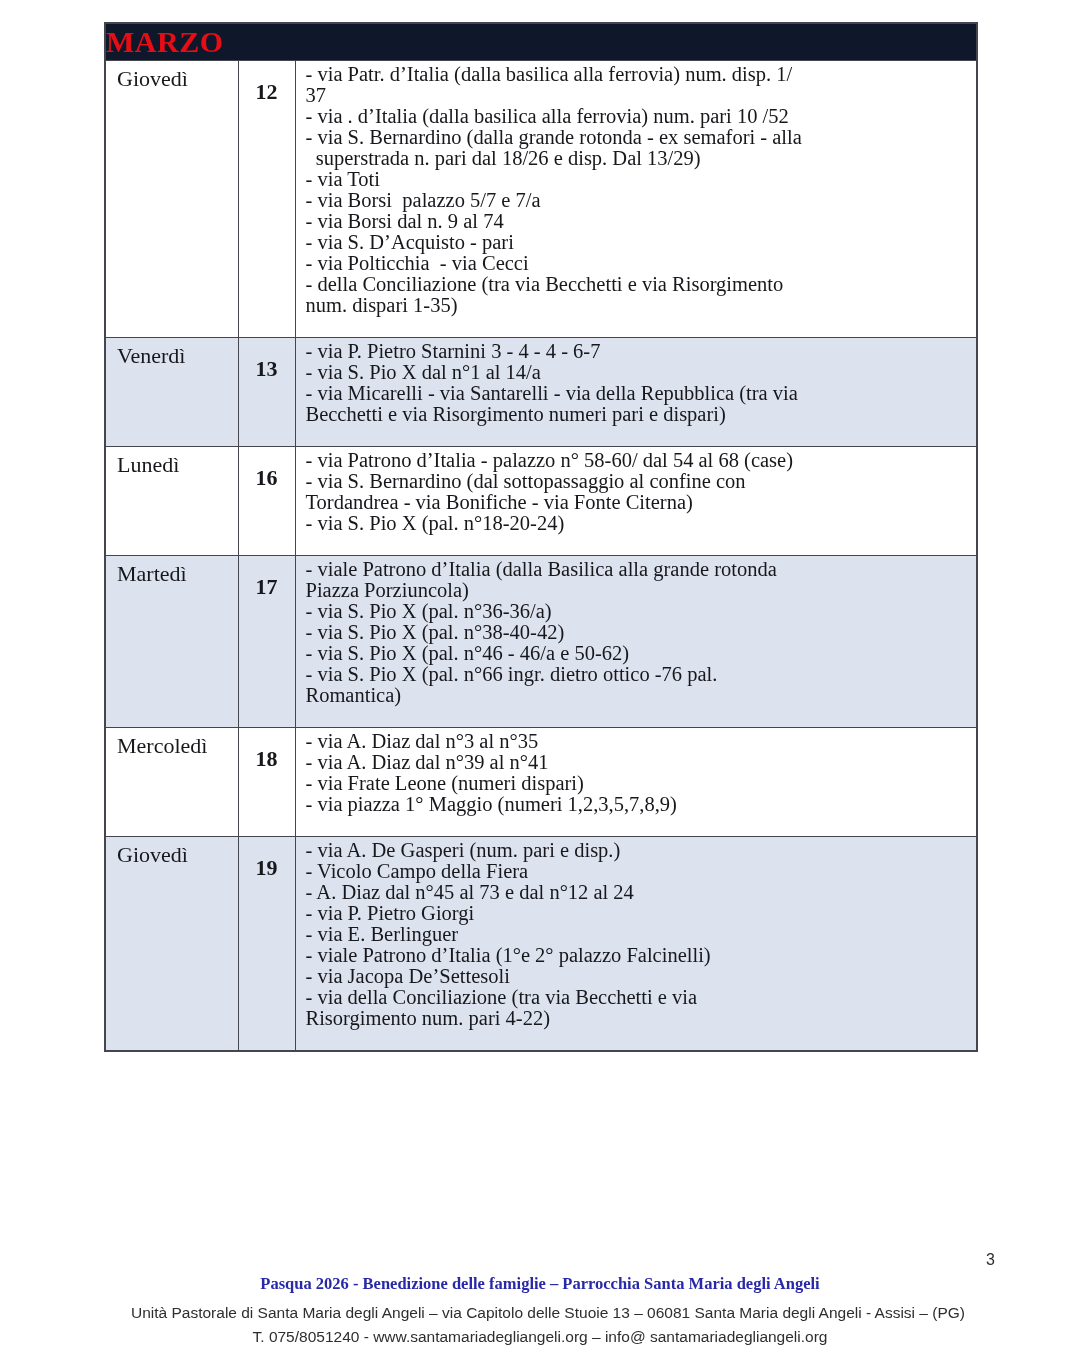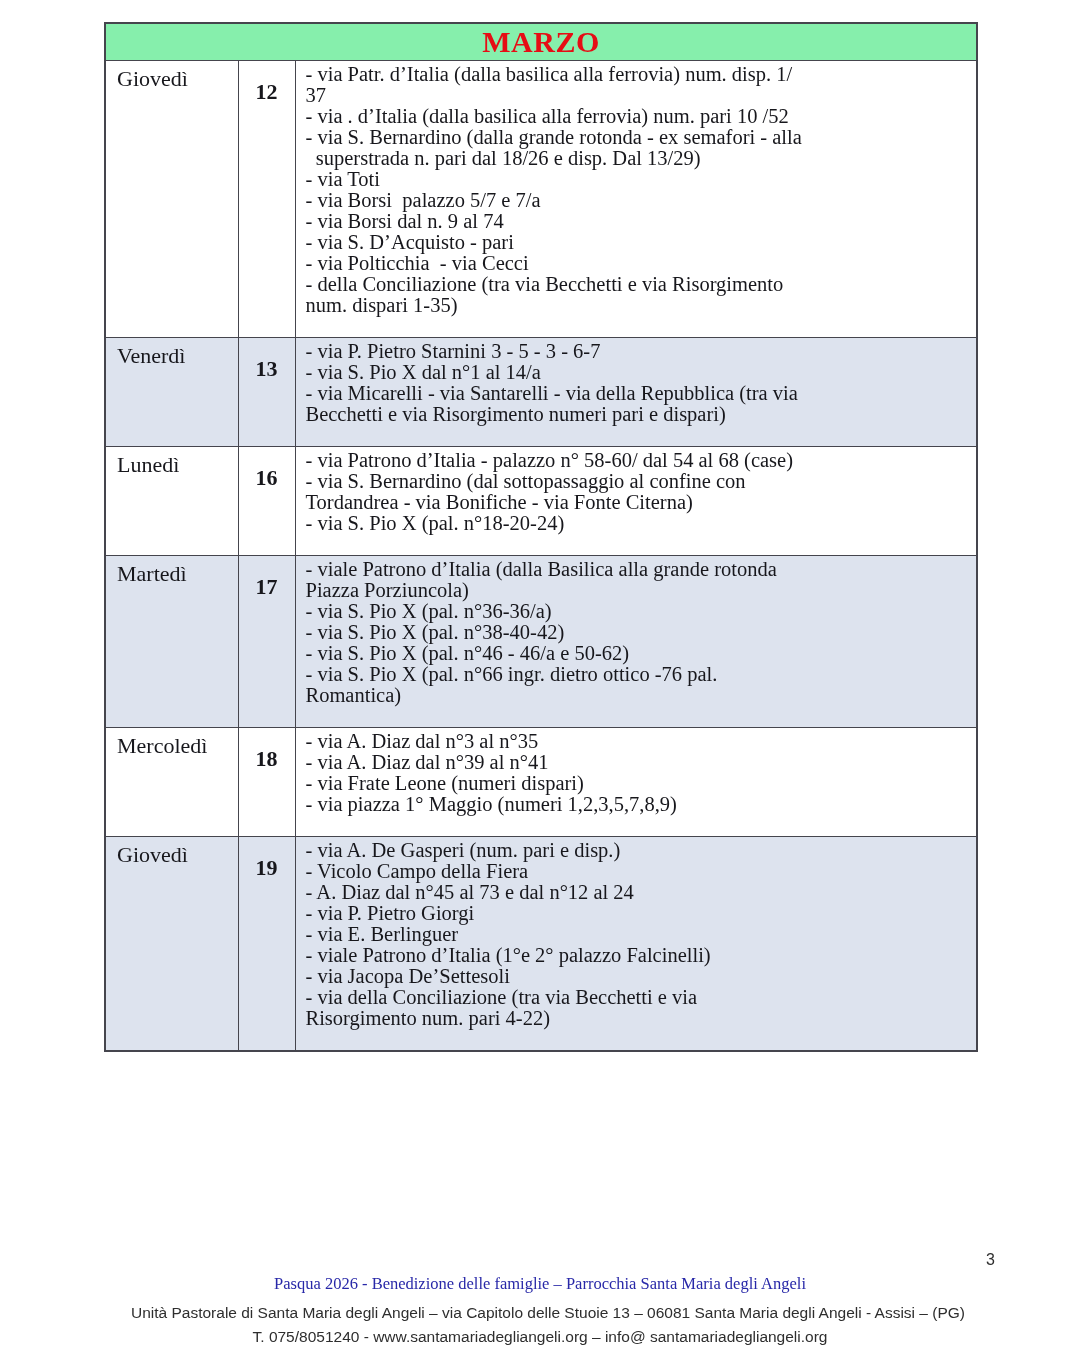--- a/index.html
+++ b/index.html
@@ -29,27 +29,26 @@
     border-collapse: collapse;
     table-layout: fixed;
     border: 2px solid var(--border);
   }
   table.schedule col.c-day    { width: 133px; }
   table.schedule col.c-date   { width: 57px;  }
   table.schedule col.c-street { width: 682px; }
   td, th { border: 1px solid var(--border); }
   .title-cell {
     height: 37px;
-    text-align: center;
     vertical-align: middle;
     font-size: 30px;
     font-weight: bold;
     color: var(--red);
     letter-spacing: 0.5px;
-    background: #86efac;
+    background: #0f172a;
     margin-left: 7px;
   }
   tr.shaded td { background: var(--shade); }
   .day-cell {
     vertical-align: top;
     padding: 3px 4px 4px 11px;
     font-size: 22px;
     font-weight: normal;
     white-space: nowrap;
     line-height: 29px;
@@ -80,21 +79,21 @@
     font-size: 16px;
     color: var(--footer_gray);
   }
   .footer-line-1 {
     position: absolute;
     top: 1274px;
     left: 0;
     width: 100%;
     text-align: center;
     font-family: "Liberation Serif", serif;
-    font-weight: normal;
+    font-weight: bold;
     font-size: 16.5px;
     color: var(--blue);
   }
   .footer-line-2 {
     position: absolute;
     top: 1304px;
     left: 8px;
     width: 100%;
     text-align: center;
     font-family: "Liberation Sans", sans-serif;
@@ -140,21 +139,21 @@
 - via Borsi  palazzo 5/7 e 7/a
 - via Borsi dal n. 9 al 74
 - via S. D’Acquisto - pari
 - via Polticchia  - via Cecci
 - della Conciliazione (tra via Becchetti e via Risorgimento
 num. dispari 1-35)</td>
         </tr>
         <tr class="shaded">
           <td class="day-cell">Venerdì</td>
           <td class="date-cell">13</td>
-          <td class="streets-cell">- via P. Pietro Starnini 3 - 5 - 3 - 6-7
+          <td class="streets-cell">- via P. Pietro Starnini 3 - 4 - 4 - 6-7
 - via S. Pio X dal n°1 al 14/a
 - via Micarelli - via Santarelli - via della Repubblica (tra via
 Becchetti e via Risorgimento numeri pari e dispari)</td>
         </tr>
         <tr>
           <td class="day-cell">Lunedì</td>
           <td class="date-cell">16</td>
           <td class="streets-cell">- via Patrono d’Italia - palazzo n° 58-60/ dal 54 al 68 (case)
 - via S. Bernardino (dal sottopassaggio al confine con
 Tordandrea - via Bonifiche - via Fonte Citerna)

